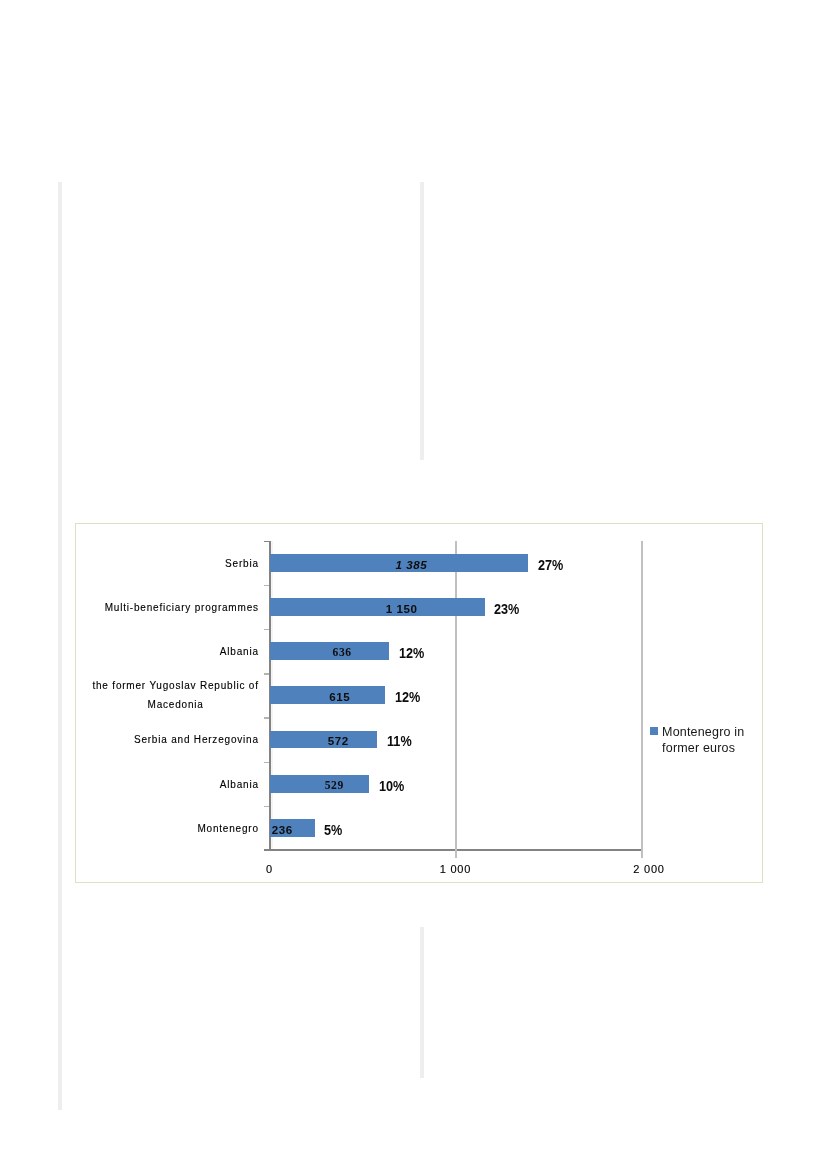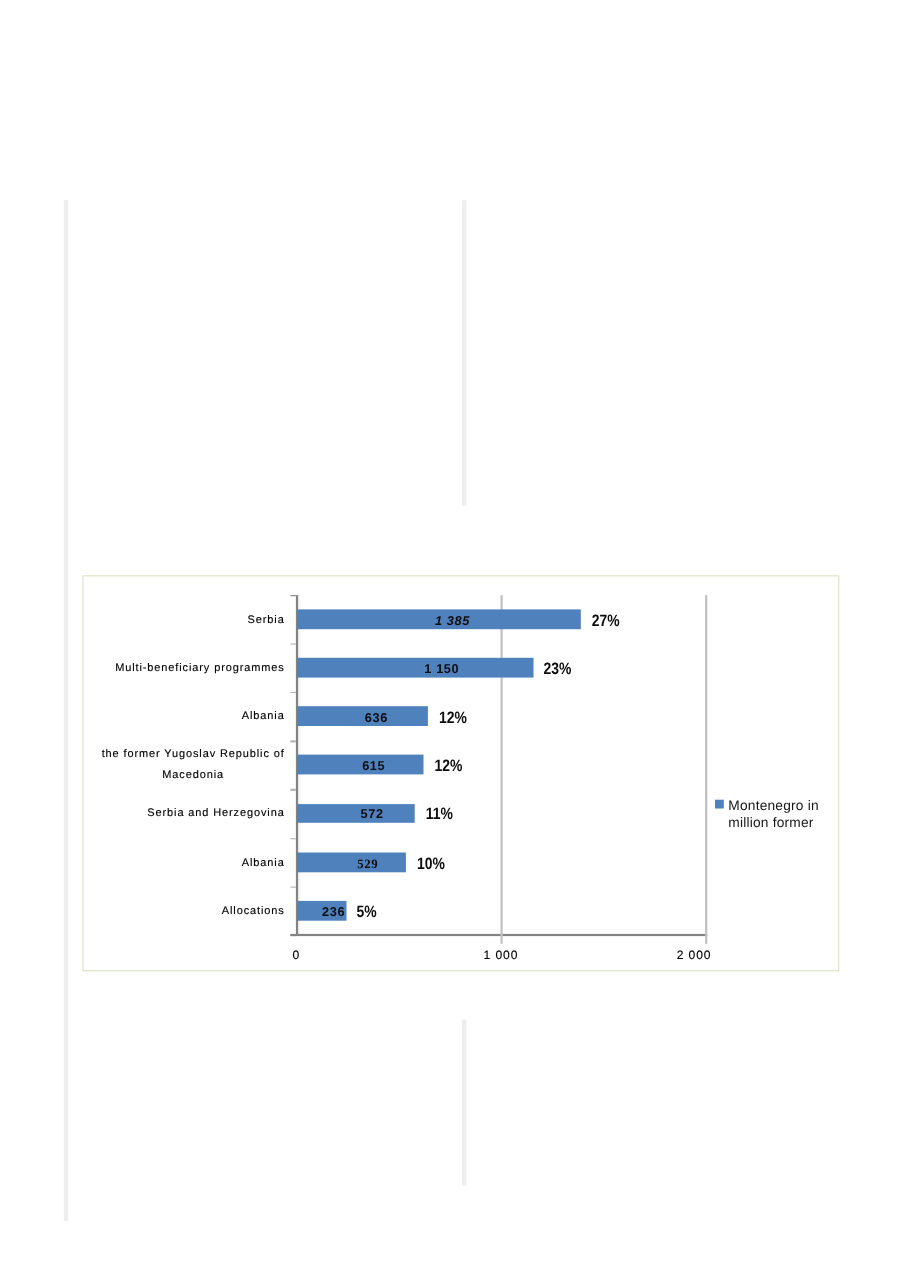--- a/index.html
+++ b/index.html
@@ -68,68 +68,68 @@
           <div class="axis-line" style="left: 187.9px; top: 281.671px; width: 5.5px; height: 1.3px; background: rgb(180, 180, 180);"></div>
           <div class="axis-line" style="left: 187.9px; top: 325.8px; width: 5.5px; height: 1.3px; background: rgb(131, 131, 131);"></div>
         </div>
       <div id="gridlines">
           <div class="gridline" style="left: 379.4px; top: 16.9px; height: 316.9px;"></div>
           <div class="gridline" style="left: 565.4px; top: 16.9px; height: 316.9px;"></div>
         </div>
       <div id="xtick-labels">
           <div class="tick-label" style="left: 153.4px; top: 339.2px; width: 80px;">0</div>
           <div class="tick-label" style="left: 339.4px; top: 339.2px; width: 80px;">1 000</div>
-          <div class="tick-label" style="left: 515px; top: 339.2px; width: 80px;">2 000</div>
+          <div class="tick-label" style="left: 533px; top: 339.2px; width: 80px;">2 000</div>
         </div>
       <div id="cat-labels">
           <div class="cat-label" style="left: 0px; width: 182px; top: 30.9143px;">
             <div class="sl">Serbia</div>
           </div>
           <div class="cat-label" style="left: 0px; width: 182px; top: 75.0429px;">
             <div class="sl">Multi-beneficiary programmes</div>
           </div>
           <div class="cat-label" style="left: 0px; width: 182px; top: 119.171px;">
             <div class="sl">Albania</div>
           </div>
           <div class="cat-label" style="left: 0px; width: 182px; top: 152.85px;"><div class="ml"><div>the former Yugoslav Republic of</div><div>Macedonia</div></div></div>
           <div class="cat-label" style="left: 0px; width: 182px; top: 207.429px;">
             <div class="sl">Serbia and Herzegovina</div>
           </div>
           <div class="cat-label" style="left: 0px; width: 182px; top: 251.557px;">
             <div class="sl">Albania</div>
           </div>
           <div class="cat-label" style="left: 0px; width: 182px; top: 295.686px;">
-            <div class="sl">Allocations</div>
+            <div class="sl">Montenegro</div>
           </div>
         </div>
       <div id="bars">
           <div class="bar" style="left: 194.1px; top: 30.0143px; width: 258.21px; height: 17.9px; background: rgb(79, 129, 189);"></div>
           <div class="bar-value" style="left: 275.005px; width: 120px; top: 33.9643px; line-height: 13px; font-style: italic;">1 385</div>
           <div class="pct-label" style="left: 461.91px; top: 32.8643px; line-height: 15px;">27%</div>
           <div class="bar" style="left: 194.1px; top: 74.1429px; width: 214.5px; height: 17.9px; background: rgb(79, 129, 189);"></div>
           <div class="bar-value" style="left: 265.35px; width: 120px; top: 78.0929px; line-height: 13px;">1 150</div>
           <div class="pct-label" style="left: 418.2px; top: 76.9929px; line-height: 15px;">23%</div>
           <div class="bar" style="left: 194.1px; top: 118.271px; width: 118.896px; height: 17.9px; background: rgb(79, 129, 189);"></div>
-          <div class="bar-value" style="left: 205.848px; width: 120px; top: 122.221px; line-height: 13px;">636</div>
+          <div class="bar-value" style="left: 205.848px; width: 120px; top: 122.221px; line-height: 13px; font-family: Liberation Serif, serif;">636</div>
           <div class="pct-label" style="left: 322.596px; top: 121.121px; line-height: 15px;">12%</div>
           <div class="bar" style="left: 194.1px; top: 162.4px; width: 114.99px; height: 17.9px; background: rgb(79, 129, 189);"></div>
           <div class="bar-value" style="left: 203.495px; width: 120px; top: 166.35px; line-height: 13px;">615</div>
           <div class="pct-label" style="left: 318.69px; top: 165.25px; line-height: 15px;">12%</div>
           <div class="bar" style="left: 194.1px; top: 206.529px; width: 106.992px; height: 17.9px; background: rgb(79, 129, 189);"></div>
           <div class="bar-value" style="left: 201.996px; width: 120px; top: 210.479px; line-height: 13px;">572</div>
           <div class="pct-label" style="left: 310.692px; top: 209.379px; line-height: 15px;">11%</div>
           <div class="bar" style="left: 194.1px; top: 250.657px; width: 98.994px; height: 17.9px; background: rgb(79, 129, 189);"></div>
           <div class="bar-value" style="left: 197.997px; width: 120px; top: 254.607px; line-height: 13px; font-family: Liberation Serif, serif;">529</div>
           <div class="pct-label" style="left: 302.694px; top: 253.507px; line-height: 15px;">10%</div>
           <div class="bar" style="left: 194.1px; top: 294.786px; width: 44.496px; height: 17.9px; background: rgb(79, 129, 189);"></div>
-          <div class="bar-value" style="left: 167px; width: 120px; top: 298.736px; line-height: 13px; text-align: center;">236</div>
+          <div class="bar-value" style="left: 146px; width: 120px; top: 298.736px; line-height: 13px; text-align: center;">236</div>
           <div class="pct-label" style="left: 248.196px; top: 297.636px; line-height: 15px;">5%</div>
         </div>
     </div>
     <div id="legend">
       <div id="legend-swatch"></div>
       <div id="legend-text">
         <div>Montenegro in</div>
-        <div>million former</div>
+        <div>former euros</div>
       </div>
     </div>
   </div>
 </div>
 
 </body></html>

